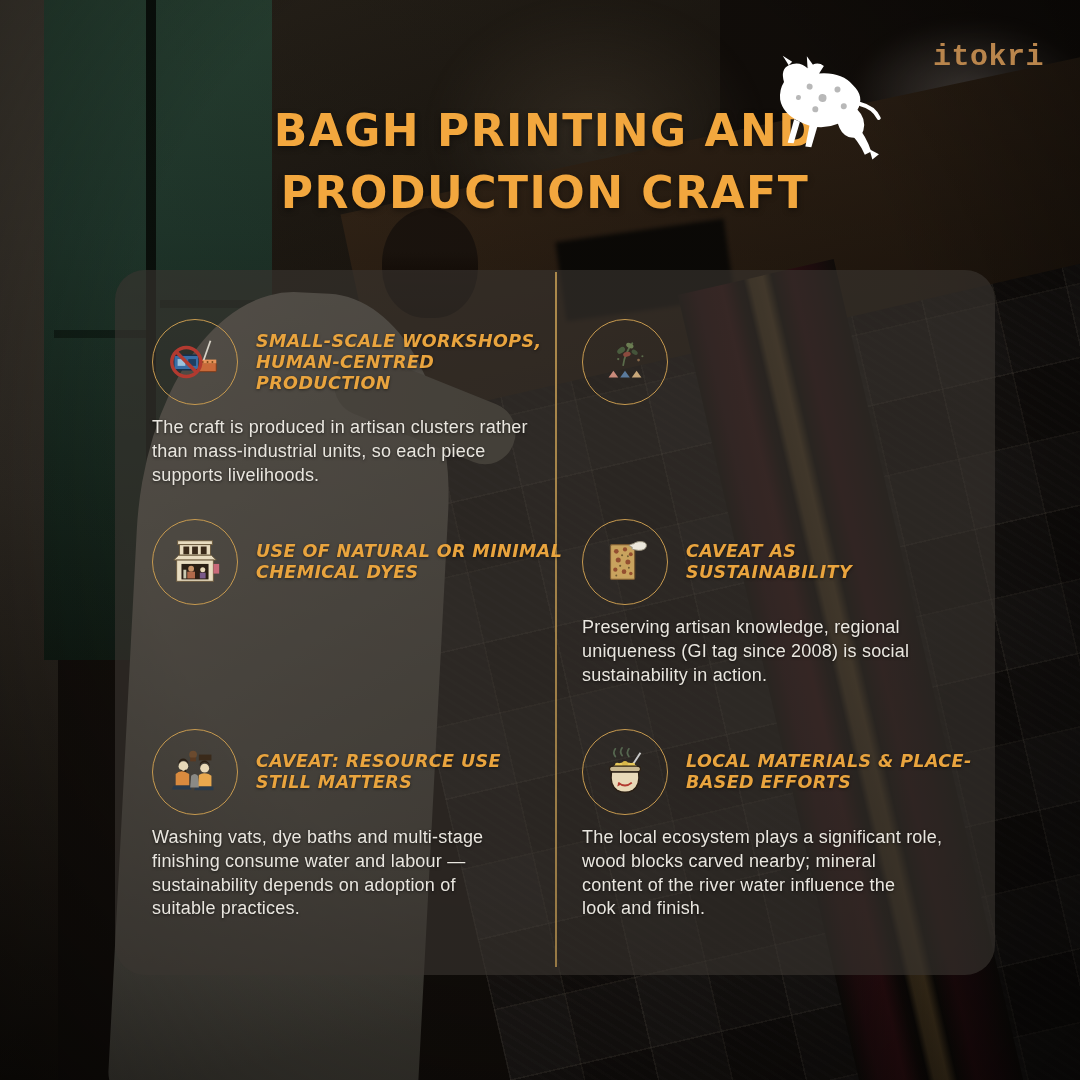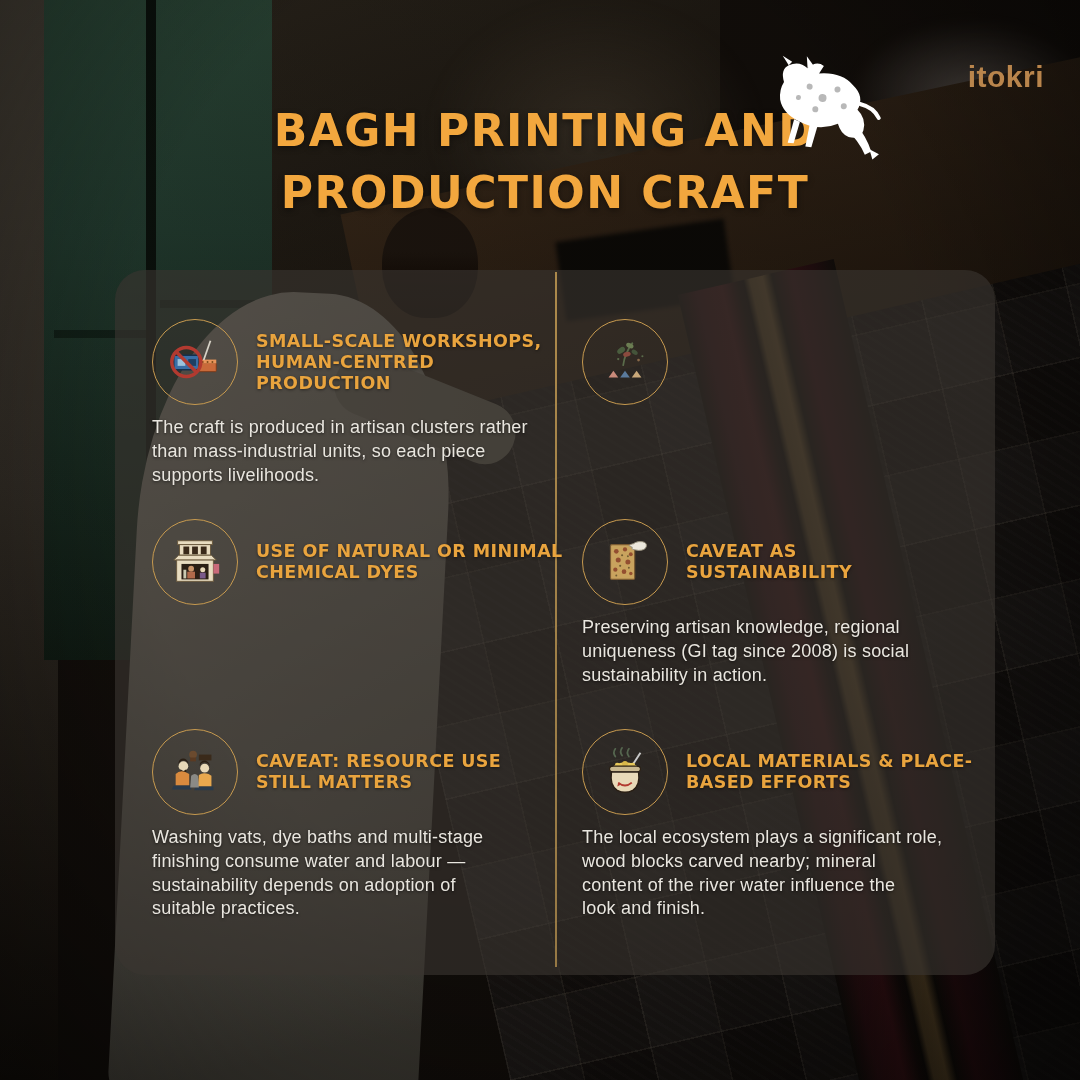--- a/index.html
+++ b/index.html
@@ -44,39 +44,39 @@
   .bg-man-body{left:128px;top:292px;width:310px;height:820px;transform:rotate(3deg);
      border-radius:48% 42% 8% 10%/30% 26% 4% 4%;
      background:linear-gradient(165deg,#9a968a,#868276 35%,#6e6b61 65%,#535047 90%);}
   .bg-man-arm{left:330px;top:378px;width:190px;height:62px;transform:rotate(22deg);
      border-radius:30px;background:#7b7769;}
   .bg-man-head{left:382px;top:208px;width:96px;height:110px;border-radius:50% 50% 45% 45%;
      background:linear-gradient(180deg,#211811 40%,#191009 60%,#120a05);}
   .bg-shade{inset:0;background:linear-gradient(105deg,rgba(0,0,0,.15),rgba(8,6,4,.38) 60%,rgba(5,4,3,.5));}
   .bg-vignette{inset:0;background:radial-gradient(ellipse at 48% 38%,transparent 50%,rgba(0,0,0,.55) 100%);}
   
-  .logo{position:absolute;top:60px;right:36px;z-index:4;color:#b9854c;
-     font-family:Liberation Sans, sans-serif;font-weight:bold;font-size:30px;letter-spacing:.5px;}
+  .logo{position:absolute;top:40px;right:36px;z-index:4;color:#b9854c;
+     font-family:Liberation Mono, monospace;font-weight:bold;font-size:30px;letter-spacing:.5px;}
   .animal{position:absolute;left:752px;top:48px;z-index:4;}
   .title{position:absolute;left:105px;top:100px;width:880px;margin:0;z-index:3;
      text-align:center;color:#f2a73e;font-family:"DejaVu Sans",sans-serif;
      font-weight:bold;font-size:44px;line-height:1.4;letter-spacing:1.5px;
      text-shadow:0 2px 6px rgba(0,0,0,.45);}
   .panel{position:absolute;left:115px;top:270px;width:880px;height:705px;z-index:1;
      border-radius:30px;background:rgba(58,54,48,.62);}
   .divider{position:absolute;left:555px;top:272px;width:2px;height:695px;z-index:2;
      background:linear-gradient(180deg,rgba(185,147,79,.9),rgba(185,147,79,.75));}
   .grid{position:absolute;left:152px;top:318px;width:860px;z-index:3;display:grid;
      grid-template-columns:430px 430px;grid-template-rows:200px 210px auto;}
   .sec-head{display:flex;align-items:center;gap:18px;min-height:88px;}
   .icon-circle{width:86px;height:86px;flex:0 0 86px;border:1.6px solid #c79a4f;border-radius:50%;
      display:flex;align-items:center;justify-content:center;box-sizing:border-box;}
   .sec-title{margin:0;width:312px;white-space:pre-line;color:#e9a43e;
      font-family:"DejaVu Sans",sans-serif;font-weight:bold;font-size:17.5px;
-     line-height:1.2;letter-spacing:.4px;text-shadow:0 1px 3px rgba(0,0,0,.5);}
+     line-height:1.2;letter-spacing:.4px;text-shadow:0 1px 3px rgba(0,0,0,.5);font-style:italic;}
   .sec-body{margin:10px 0 0;width:428px;white-space:pre-line;color:#e9e6df;
      font-size:18px;line-height:1.32;letter-spacing:.2px;text-shadow:0 1px 3px rgba(0,0,0,.6);}
 </style>
 </head>
 <body>
 
 <div class="canvas">
 
   <div class="bg">
     <div class="bg-backwall"></div>

